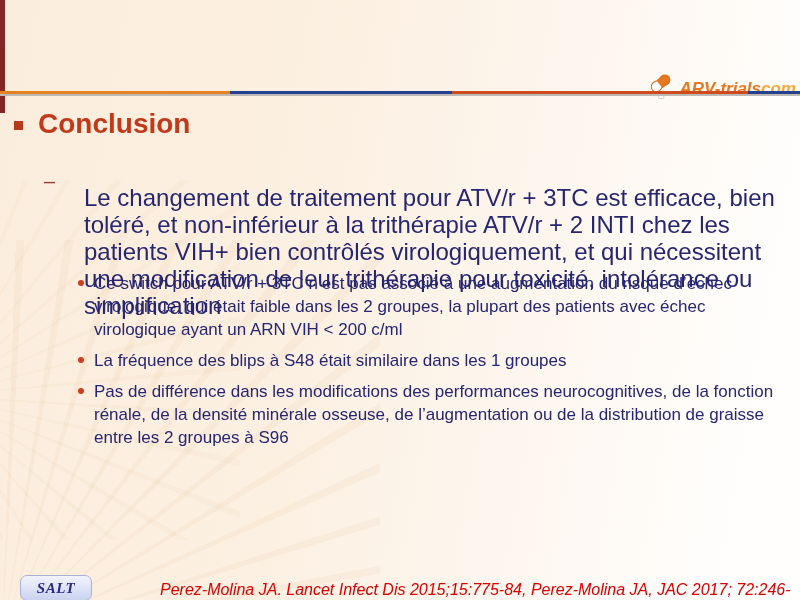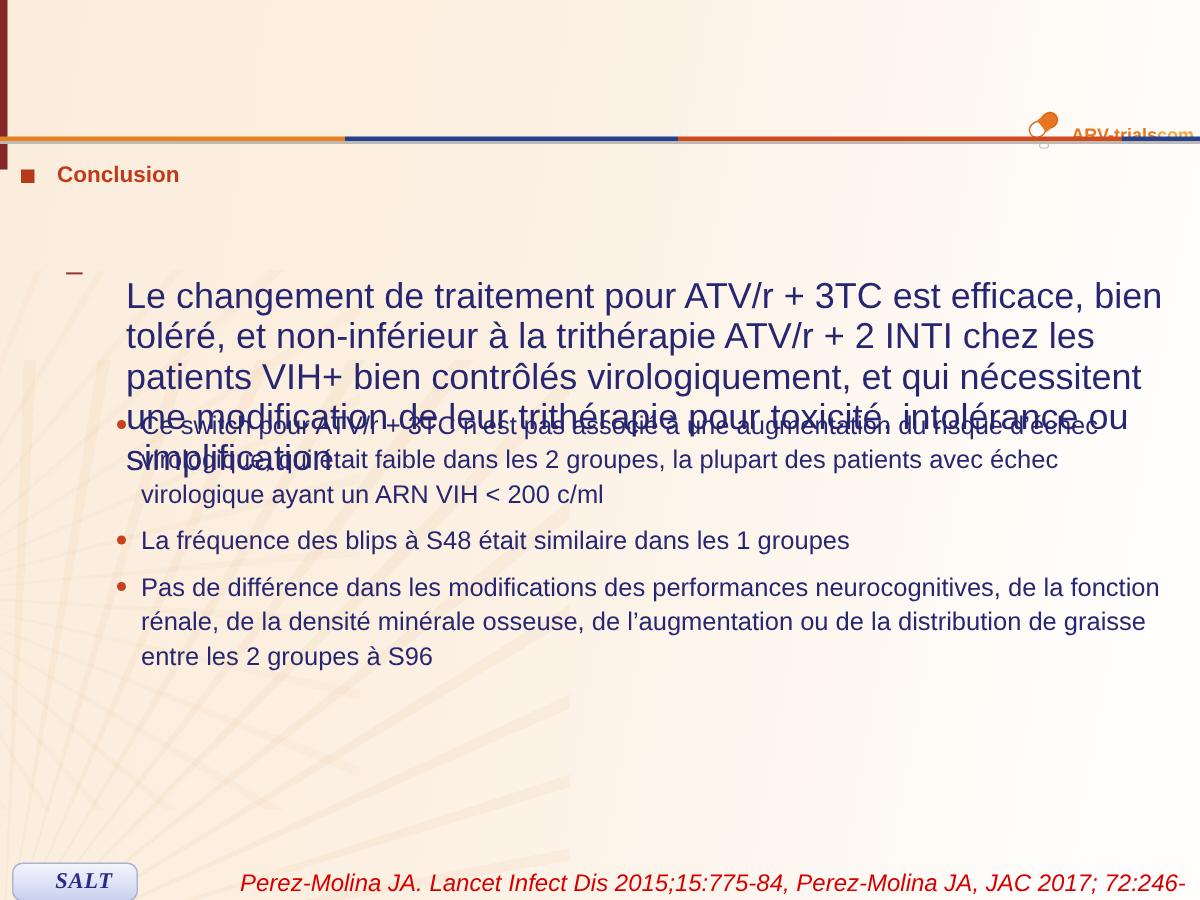--- a/index.html
+++ b/index.html
@@ -30,50 +30,50 @@
       #e5821f 0px,#e5821f 230px,
       #24408e 230px,#24408e 452px,
       #cf4a1d 452px,#cf4a1d 748px,
       #24408e 748px,#24408e 800px);
   }
   .divider .gray{height:2px;background:#bdb9b5;}
   .logo{
     position:absolute;right:4px;top:72px;display:flex;align-items:center;gap:2px;
     background:rgba(255,255,255,.0);
   }
-  .logo-text{font-size:12px;font-weight:bold;}
+  .logo-text{font-size:17px;font-weight:bold;font-style:italic;}
   .logo-main{color:#e87722;}
   .logo-suffix{color:#f5a83c;}
   .section-header{position:absolute;left:14px;top:108px;display:flex;align-items:center;}
   .section-square{width:9px;height:9px;background:#b43a1a;margin-right:15px;margin-top:2px;}
-  .section-title{font-size:15px;font-weight:bold;color:#c0391b;}
+  .section-title{font-size:28px;font-weight:bold;color:#c0391b;}
   .main-point{position:absolute;left:44px;top:168px;display:flex;}
   .dash-bullet{
     width:24px;flex:0 0 24px;font-size:20px;color:#953735;line-height:27px;
   }
   .main-text{
     margin:16px;width:700px;font-size:24px;line-height:27px;color:#262671;
   }
   .subs{position:absolute;left:78px;top:272px;margin:0;padding:0;list-style:none;width:706px;}
   .subs li{display:flex;margin-bottom:8px;}
   .dot{
     flex:0 0 16px;width:16px;position:relative;
   }
   .dot::after{
     content:"";position:absolute;left:0;top:8px;width:6px;height:6px;border-radius:50%;
     background:#c8401f;
   }
   .sub-text{font-size:17px;line-height:23px;color:#262671;max-width:688px;}
   .footer-badge{
-    position:absolute;left:8px;top:575px;width:70px;height:24px;
+    position:absolute;left:20px;top:575px;width:70px;height:24px;
     display:flex;align-items:center;justify-content:center;
     background:linear-gradient(180deg,#f2f4fc 0%,#dde2f6 55%,#c9d1ee 100%);
     border:1px solid #a9b2d4;border-radius:7px;
     font-family:"Liberation Serif", serif;font-weight:bold;font-style:italic;
-    font-size:15px;color:#2b2b85;letter-spacing:.5px;padding-left:12px;
+    font-size:15px;color:#2b2b85;letter-spacing:.5px;
   }
   .reference{
     position:absolute;left:160px;right:4px;top:581px;text-align:left;
     font-size:16px;font-style:italic;color:#d60000;
   }
 </style>
 </head>
 <body>
 
 <div class="slide">

